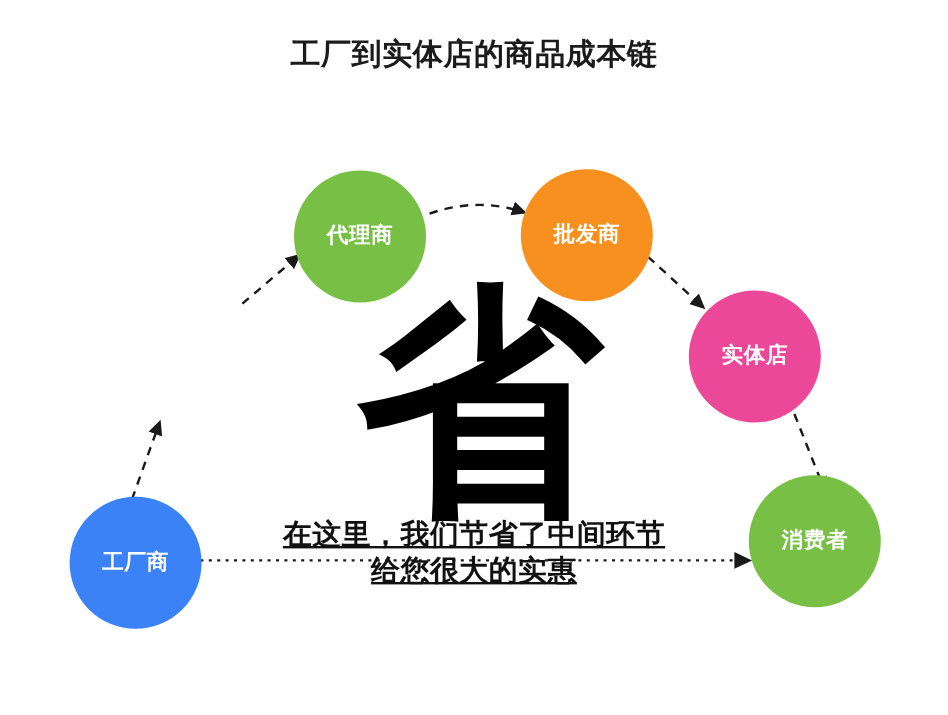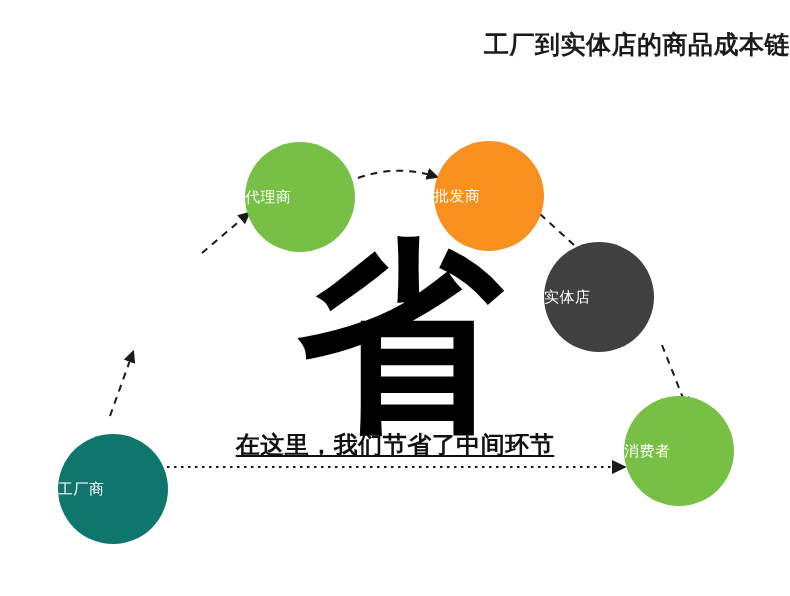--- a/index.html
+++ b/index.html
@@ -17,21 +17,21 @@
     background: #ffffff;
     overflow: hidden;
   }
 
   
   .title-block {
     position: absolute;
     left: 0;
     top: 30px;
     width: 790px;
-    text-align: right;
+    text-align: center;
     line-height: 1.22;
     color: #1b1b1b;
     font-weight: bold;
     font-size: 25px;
     letter-spacing: 0.5px;
   }
   .title-line-1 { display: block; }
   .title-line-2 { display: block; }
 
   
@@ -48,23 +48,24 @@
     color: #000000;
     user-select: none;
   }
 
   
   .node {
     position: absolute;
     border-radius: 50%;
     display: flex;
     align-items: center;
+    justify-content: center;
     color: #ffffff;
-    font-weight: normal;
-    font-size: 15px;
+    font-weight: bold;
+    font-size: 18px;
     letter-spacing: 0.5px;
     text-align: center;
     z-index: 3;
   }
   .node .node-label {
     pointer-events: none;
     line-height: 1;
   }
 
   
@@ -120,38 +121,39 @@
 
     <path d="M 540 214 L 586 256" fill="none" stroke="#1a1a1a" stroke-width="2" stroke-dasharray="7,6" marker-end="url(#arrowhead)"></path>
 
     <path d="M 662 345 L 687 408" fill="none" stroke="#1a1a1a" stroke-width="2" stroke-dasharray="7,6" marker-end="url(#arrowhead)"></path>
 
     <path d="M 167 467 L 624 467" fill="none" stroke="#1a1a1a" stroke-width="2" stroke-dasharray="2.5,4.5" marker-end="url(#arrowhead-flat)"></path>
   </svg>
 
   <div class="center-glyph">省</div>
 
-  <div class="node" style="left:58px; top:434px; width:110px; height:110px; background:#0f766e;">
+  <div class="node" style="left:58px; top:414px; width:110px; height:110px; background:#3b82f6;">
     <span class="node-label">工厂商</span>
   </div>
 
 
   <div class="node" style="left:245px; top:142px; width:110px; height:110px; background:#77bf45;">
     <span class="node-label">代理商</span>
   </div>
 
   <div class="node" style="left:434px; top:141px; width:110px; height:110px; background:#f7901e;">
     <span class="node-label">批发商</span>
   </div>
 
-  <div class="node" style="left:544px; top:242px; width:110px; height:110px; background:#404040;">
+  <div class="node" style="left:574px; top:242px; width:110px; height:110px; background:#ec4899;">
     <span class="node-label">实体店</span>
   </div>
 
   <div class="node" style="left:624px; top:396px; width:110px; height:110px; background:#77bf45;">
     <span class="node-label">消费者</span>
   </div>
 
   <div class="caption-block">
     <span class="caption-line">在这里，我们节省了中间环节</span>
+    <span class="caption-line">给您很大的实惠</span>
   </div>
 
 </div>
 
 </body></html>

